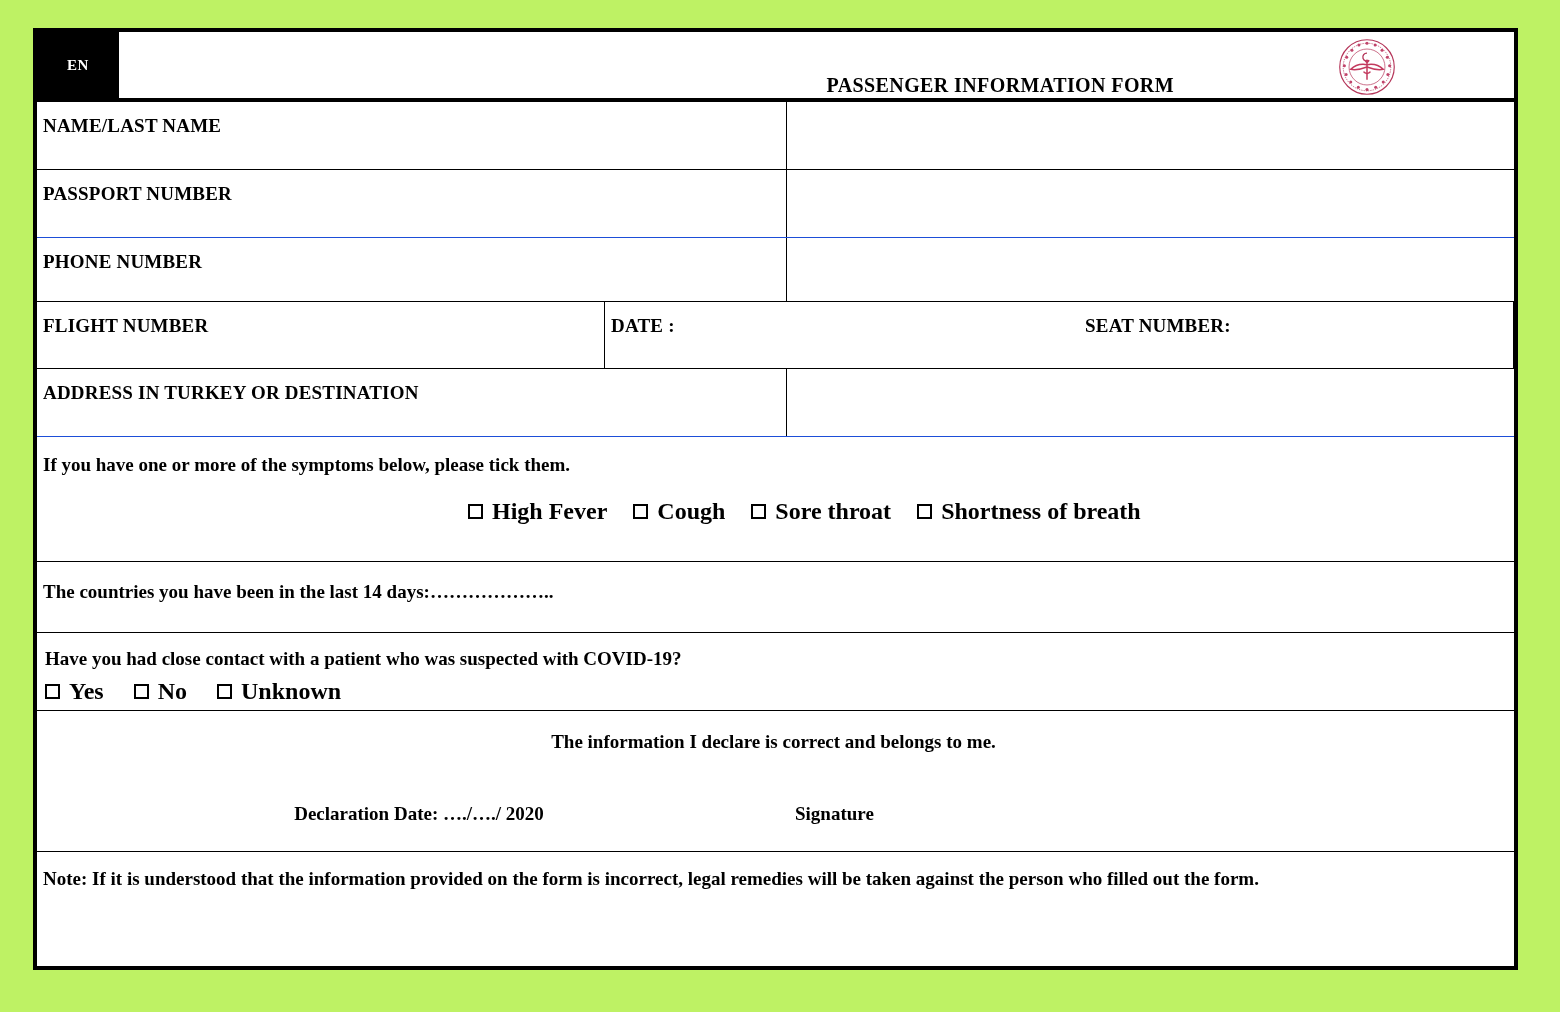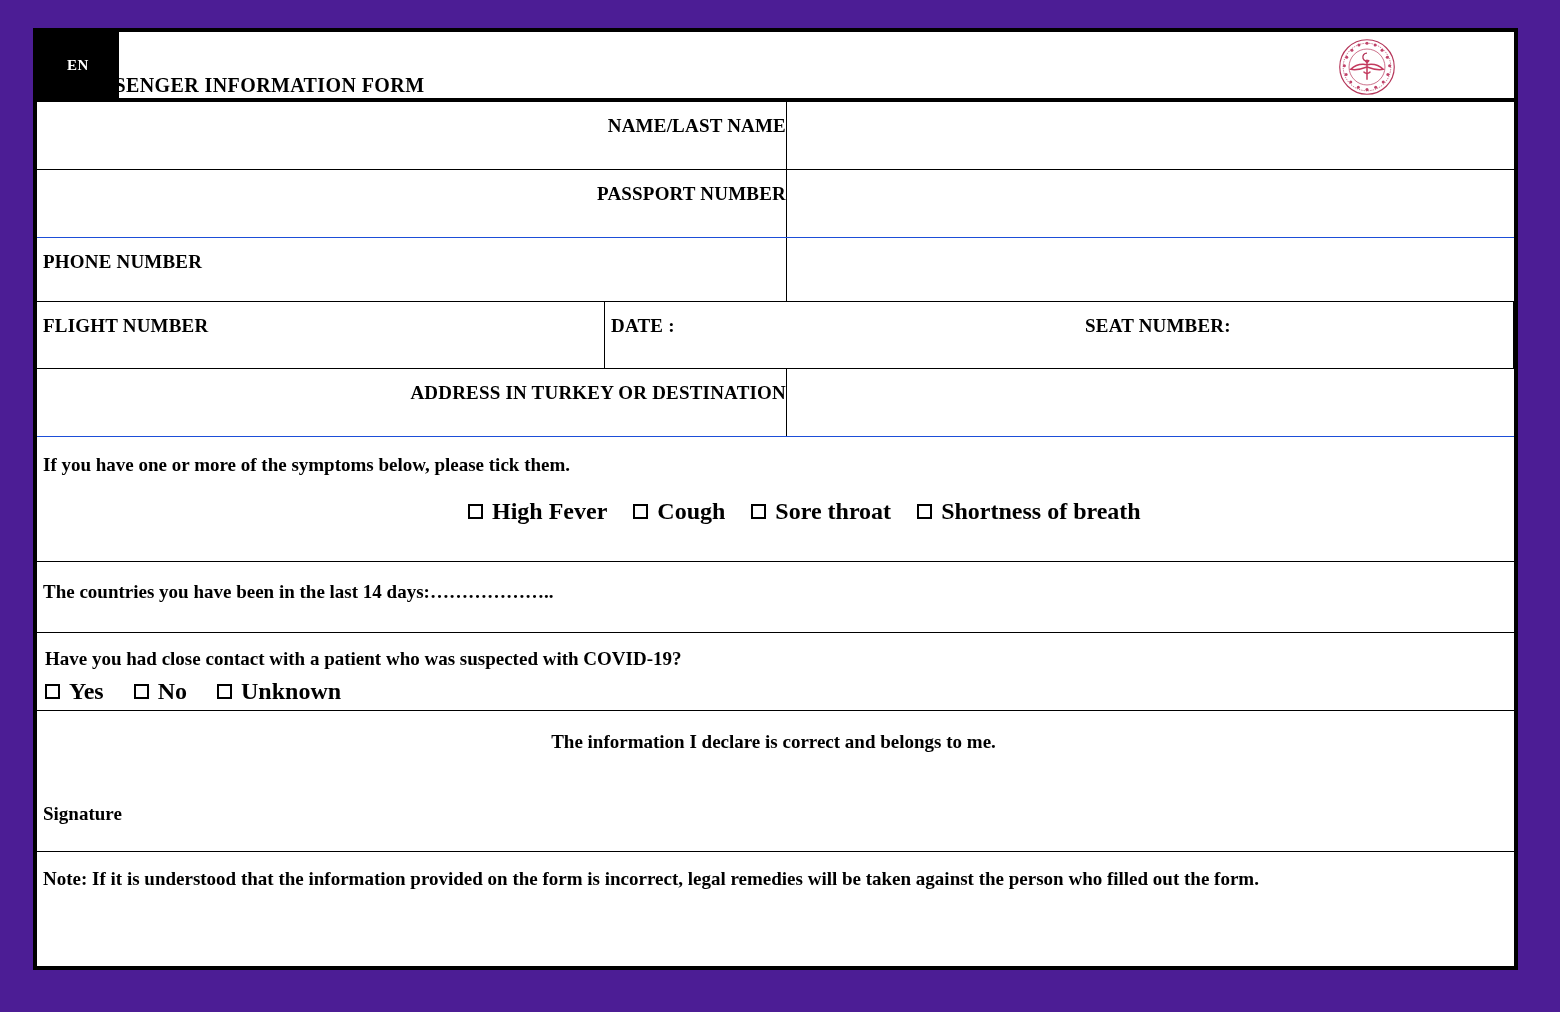--- a/index.html
+++ b/index.html
@@ -13,21 +13,21 @@
     font-family: "Liberation Serif", "DejaVu Serif", serif;
     color: #000000;
     overflow: hidden;
   }
 
   .page {
     position: absolute;
     left: 0; top: 0;
     width: 1560px;
     height: 1012px;
-    background: #4c1d95;
+    background: #bef264;
     text-decoration: underline;
   }
 
   
   .form-frame {
     position: absolute;
     left: 33px;
     top: 28px;
     width: 1485px;
     height: 942px;
@@ -56,21 +56,21 @@
     display: flex;
     align-items: center;
     justify-content: center;
     letter-spacing: 0.5px;
   }
   .form-title {
     position: absolute;
     left: 0;
     right: 0;
     bottom: 1px;
-    text-align: left;
+    text-align: right;
     font-weight: bold;
     font-size: 20px;
     letter-spacing: 0.4px;
     padding-left: 40px;
     padding-right: 340px;
   }
   .seal {
     position: absolute;
     right: 118px;
     top: 6px;
@@ -102,21 +102,21 @@
     white-space: pre-wrap;
   }
 
   
   .c-label   { width: 750px; }
   .c-value   { flex: 1 1 auto; }
   .c-flight  { width: 568px; }
   .c-seat    { width: 435px; }
   .c-date    { flex: 1 1 auto; }
 
-  .h-68 { height: 68px; text-align: right; }
+  .h-68 { height: 68px; }
   .h-66 { height: 66px; }
   .h-64 { height: 64px; justify-content: center; }
   .h-67 { height: 67px; }
 
   
   .block {
     box-sizing: border-box;
     border-bottom: 1px solid #000000;
     padding: 14px 10px 10px 6px;
     position: relative;
@@ -301,20 +301,21 @@
         <span class="cb-item">
           <span class="checkbox"></span>
           <span>Unknown</span>
         </span>
       </div>
     </div>
 
     <div class="block" style="height:141px;padding-top:17px;text-align:center;">
       <div class="btext">The information I declare is correct and belongs to me.</div>
       <div class="decl-line">
+        <span class="decl-date">Declaration Date: …./…./ 2020</span>
         <span class="decl-sig">Signature</span>
       </div>
     </div>
 
     <div class="block no-bottom" style="height:auto;padding-top:14px;">
       <div class="note-text">Note: If it is understood that the information provided on the form is incorrect, legal remedies will be taken against the person who filled out the form.</div>
     </div>
 
   </div>
 </div>

